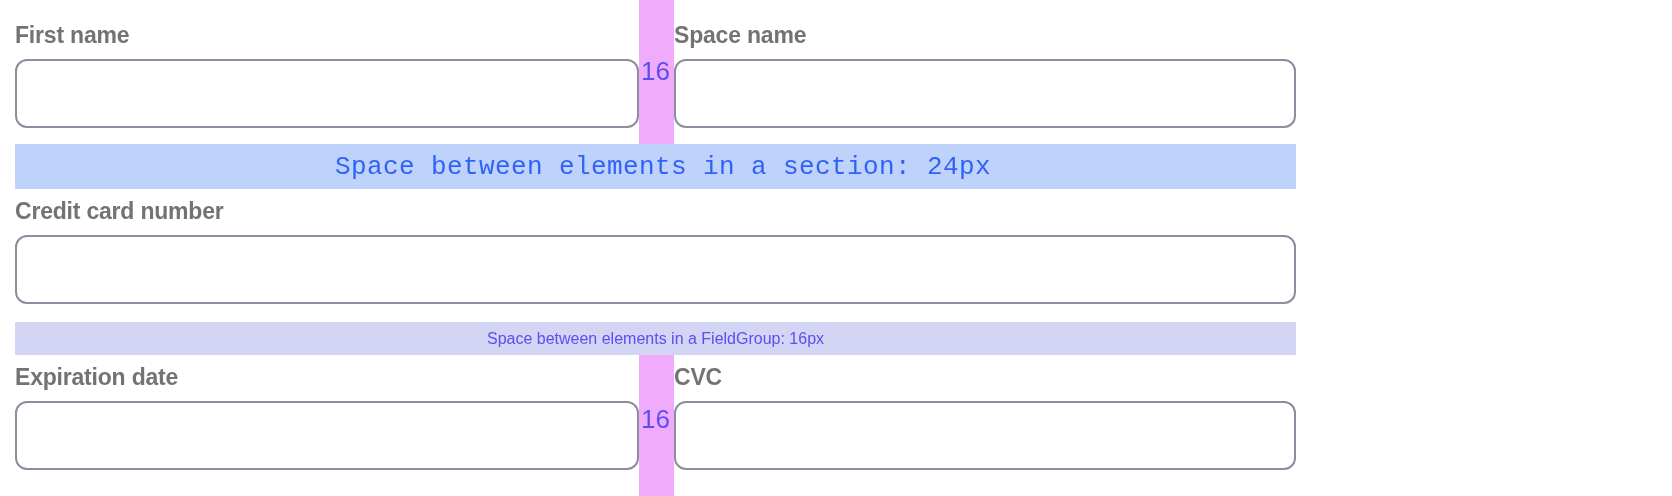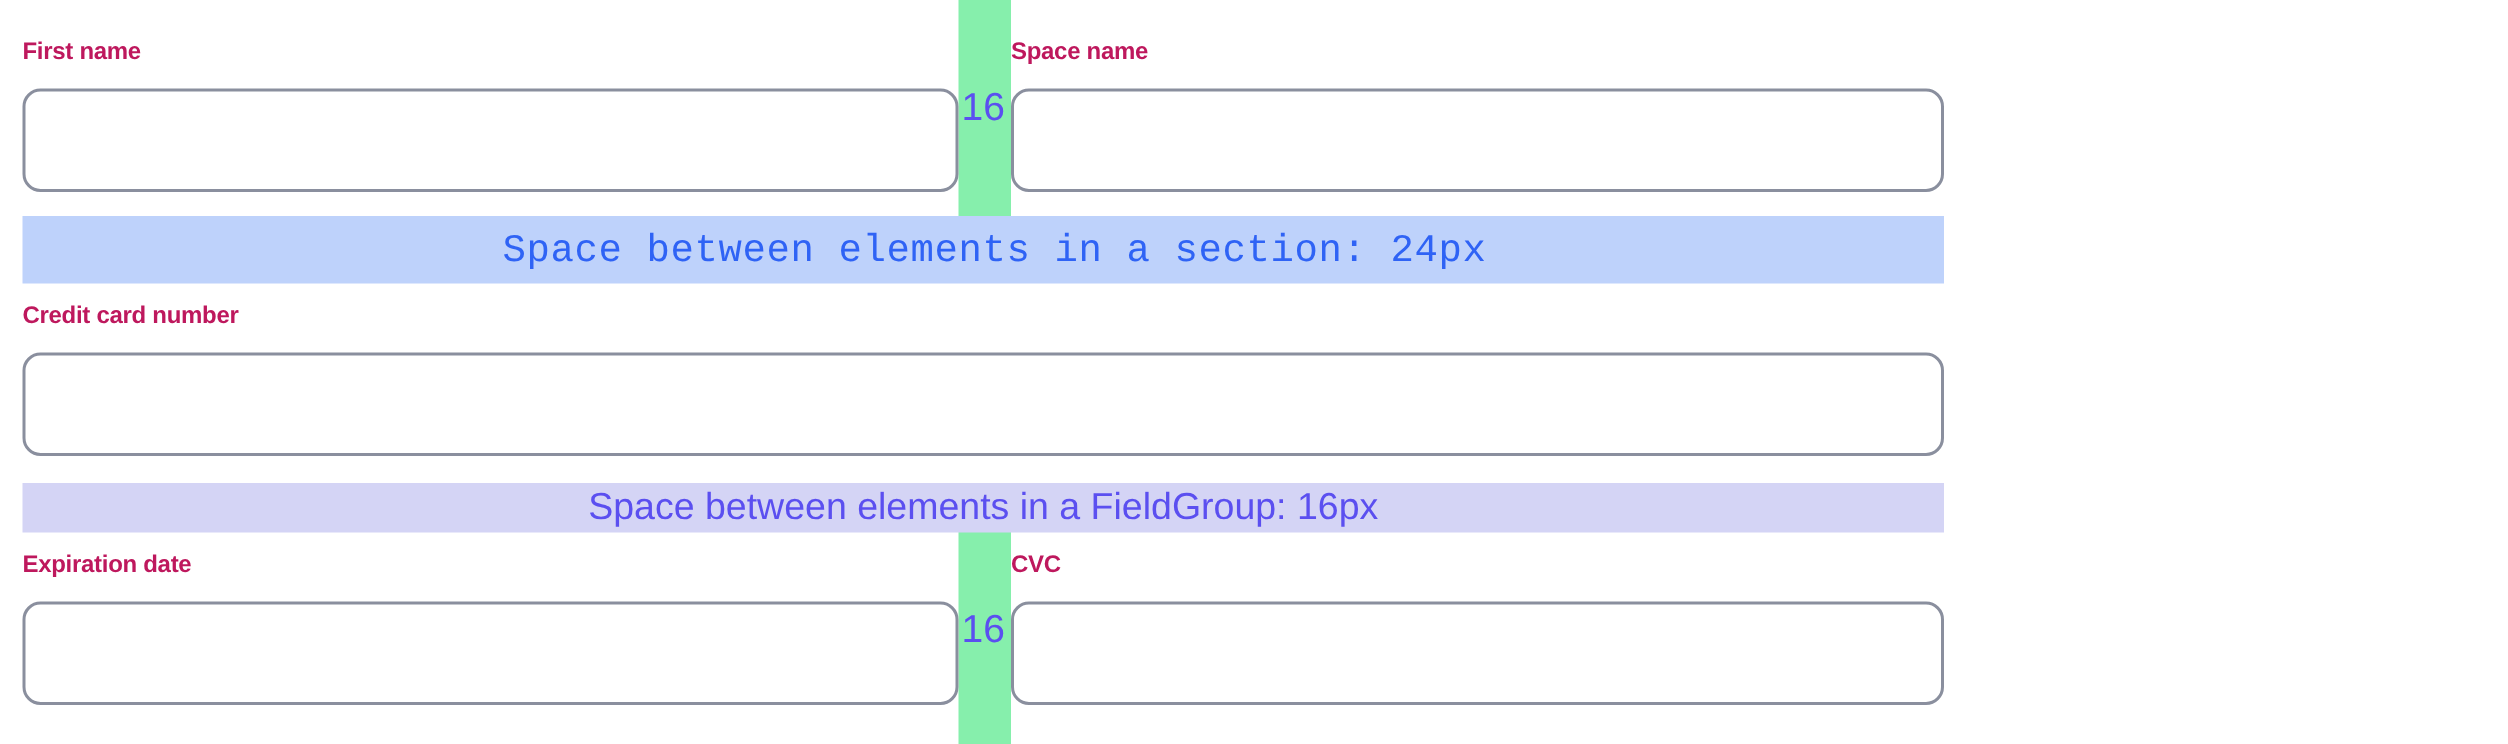--- a/index.html
+++ b/index.html
@@ -20,21 +20,21 @@
     position: relative;
     width: 1672px;
     height: 496px;
     background: #ffffff;
   }
 
   
   .gap-band-v {
     position: absolute;
     width: 35px;
-    background: #86efac;
+    background: #f0abfc;
     z-index: 1;
   }
   .gap-band-v .gap-num {
     position: absolute;
     left: 2px;
     font-size: 26px;
     line-height: 1;
     color: #5b4ff0;
     font-family: "Liberation Sans", sans-serif;
     white-space: nowrap;
@@ -54,32 +54,32 @@
     background: #bed2fb;
     color: #2f63f5;
     font-family: "Liberation Mono", monospace;
     font-size: 26px;
     letter-spacing: 0.4px;
   }
   .band-fieldgroup {
     background: #d4d4f5;
     color: #5b4ff0;
     font-family: "Liberation Sans", sans-serif;
-    font-size: 25px;
+    font-size: 16px;
   }
 
   
   .field {
     position: absolute;
     z-index: 2;
   }
   .field-label {
-    font-size: 16px;
+    font-size: 23px;
     font-weight: bold;
-    color: #be185d;
+    color: #737373;
     line-height: 30px;
     letter-spacing: -0.2px;
     background: #ffffff;
     display: inline-block;
   }
   .field-input {
     display: block;
     width: 100%;
     height: 69px;
     margin-top: 9px;

